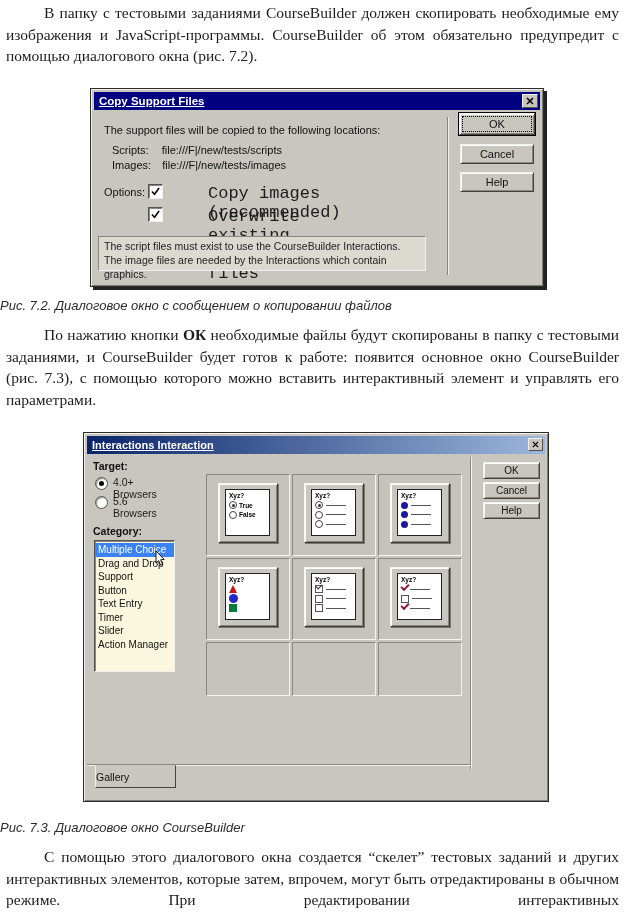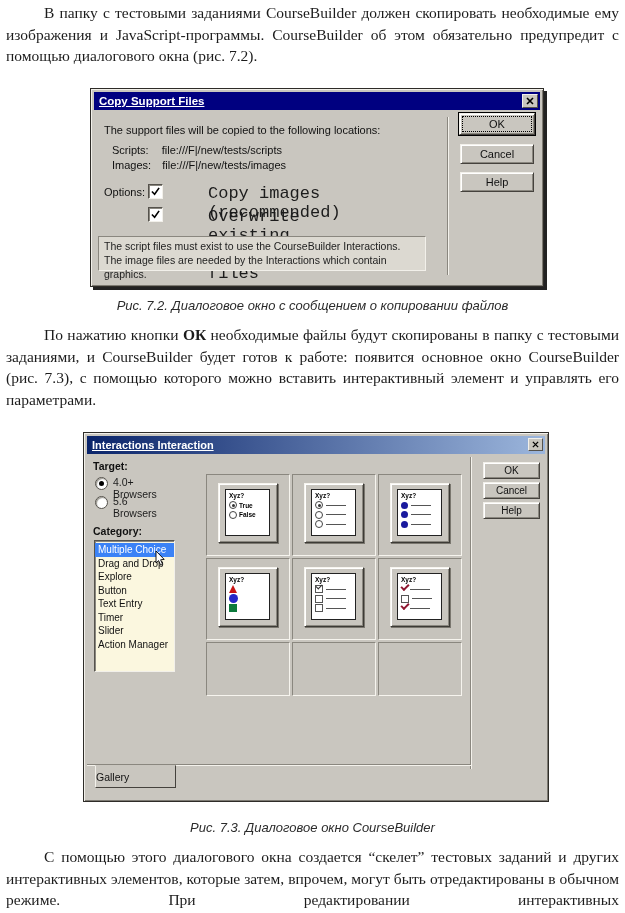--- a/index.html
+++ b/index.html
@@ -2,21 +2,21 @@
 <html><head>
 <meta charset="utf-8">
 <style>
   html,body{margin:0;padding:0;background:#fff;}
   .page{position:relative;width:625px;height:913px;background:#ffffff;overflow:hidden;
         font-family:"Liberation Serif",serif;color:#1c1c1c;}
   .body-text{position:absolute;left:6px;right:6px;margin:0;font-size:15.5px;line-height:21.5px;
              text-align:justify;text-indent:38px;}
   .body-text .b{font-weight:bold;margin-top:28px;}
   .p3{text-align-last:justify;}
-  .caption{position:absolute;left:0;right:0;margin:0;text-align:center;
+  .caption{position:absolute;left:0;right:0;margin:0;
            font-family:"Liberation Sans",sans-serif;font-style:italic;font-size:13px;color:#2b2b2b;}
 
   
   .dlg{position:absolute;background:#c9c6bf;border:1px solid #2e2c28;
        box-shadow:inset 1px 1px 0 #f2f0ea, inset -1px -1px 0 #7d7a72;}
   .titlebar{position:absolute;left:3px;top:3px;right:3px;height:18px;display:flex;align-items:center;
             font-family:"Liberation Sans",sans-serif;font-size:11.5px;font-weight:bold;color:#fff;text-decoration:underline;}
   .tb-solid{background:#000080;}
   .tb-grad{background:linear-gradient(to right,#0a246a,#9cb6dc);}
   .titlebar .t{padding-left:5px;white-space:nowrap;}
@@ -160,21 +160,21 @@
     <div style="position:absolute;left:11px;top:63px;">
       <span class="radio"></span>
       <span class="r-label">5.6 Browsers</span>
     </div>
 
     <div class="ui bold" style="left:9px;top:92px;font-size:10.5px;">Category:</div>
 
     <div class="listbox" style="left:10px;top:107px;width:79px;height:126px;">
       <div class="li sel">Multiple Choice</div>
       <div class="li">Drag and Drop</div>
-      <div class="li">Explore</div>
+      <div class="li">Support</div>
       <div class="li">Button</div>
       <div class="li">Text Entry</div>
       <div class="li">Timer</div>
       <div class="li">Slider</div>
       <div class="li">Action Manager</div>
       <svg class="cursor" style="left:60px;top:10px;" width="11" height="16" viewBox="0 0 11 16">
         <path d="M1 0 L1 12 L3.6 9.6 L5.6 14.2 L7.6 13.3 L5.6 8.8 L9.2 8.4 Z" fill="#fff" stroke="#000" stroke-width="0.9"></path>
       </svg>
     </div>
 

